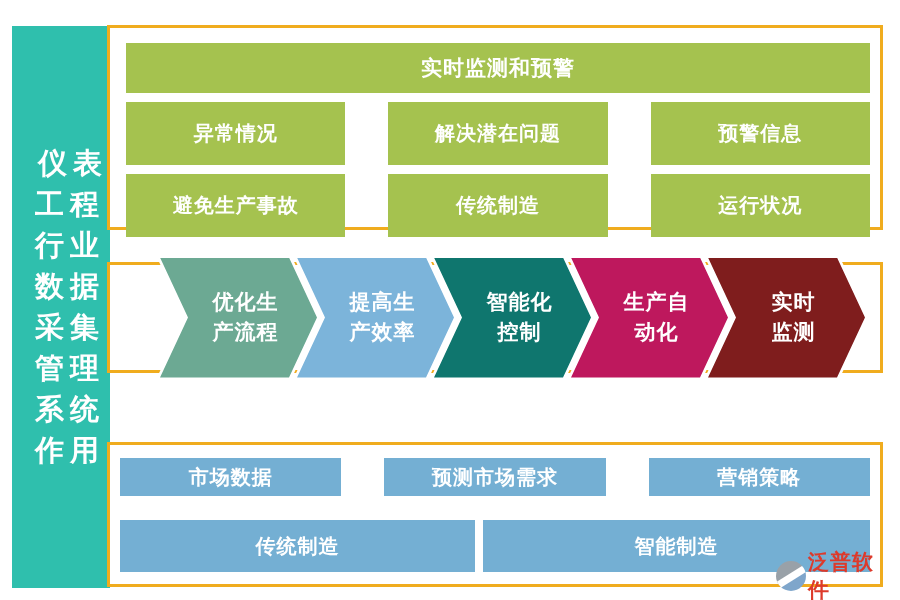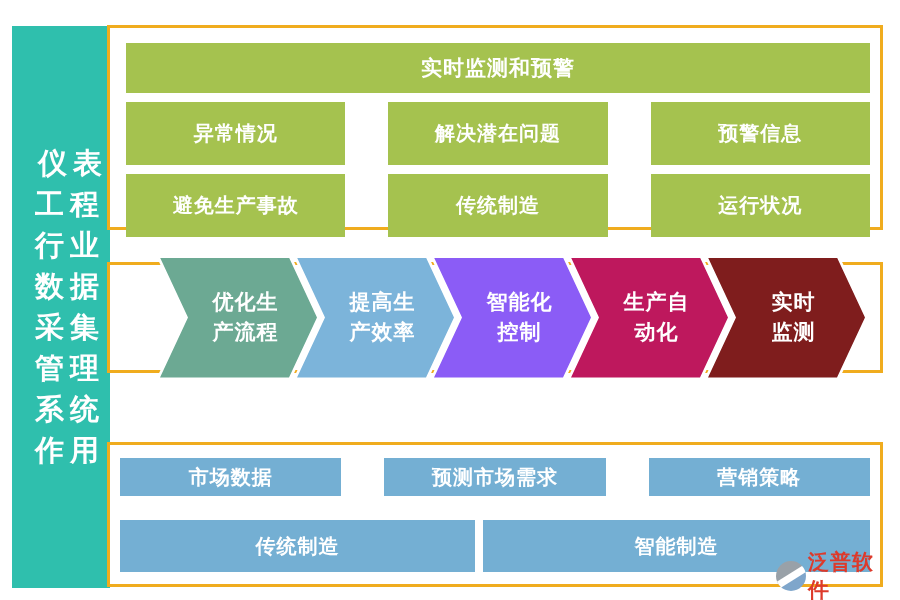--- a/index.html
+++ b/index.html
@@ -111,21 +111,21 @@
 <div class="panel panel-process">
   <div class="step-wrap">
     <div class="step" style="background: rgb(108, 169, 147);">优化生
 产流程</div>
   </div>
   <div class="step-wrap">
     <div class="step" style="background: rgb(124, 180, 218);">提高生
 产效率</div>
   </div>
   <div class="step-wrap">
-    <div class="step" style="background: #8b5cf6;">智能化
+    <div class="step" style="background: #0f766e;">智能化
 控制</div>
   </div>
   <div class="step-wrap">
     <div class="step" style="background: #be185d;">生产自
 动化</div>
   </div>
   <div class="step-wrap">
     <div class="step" style="background: #7f1d1d;">实时
 监测</div>
   </div>

